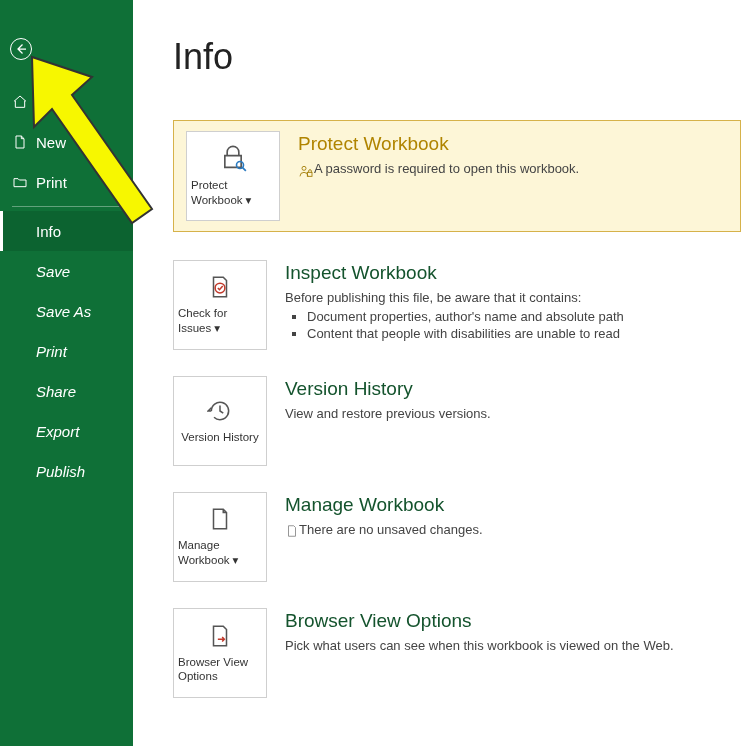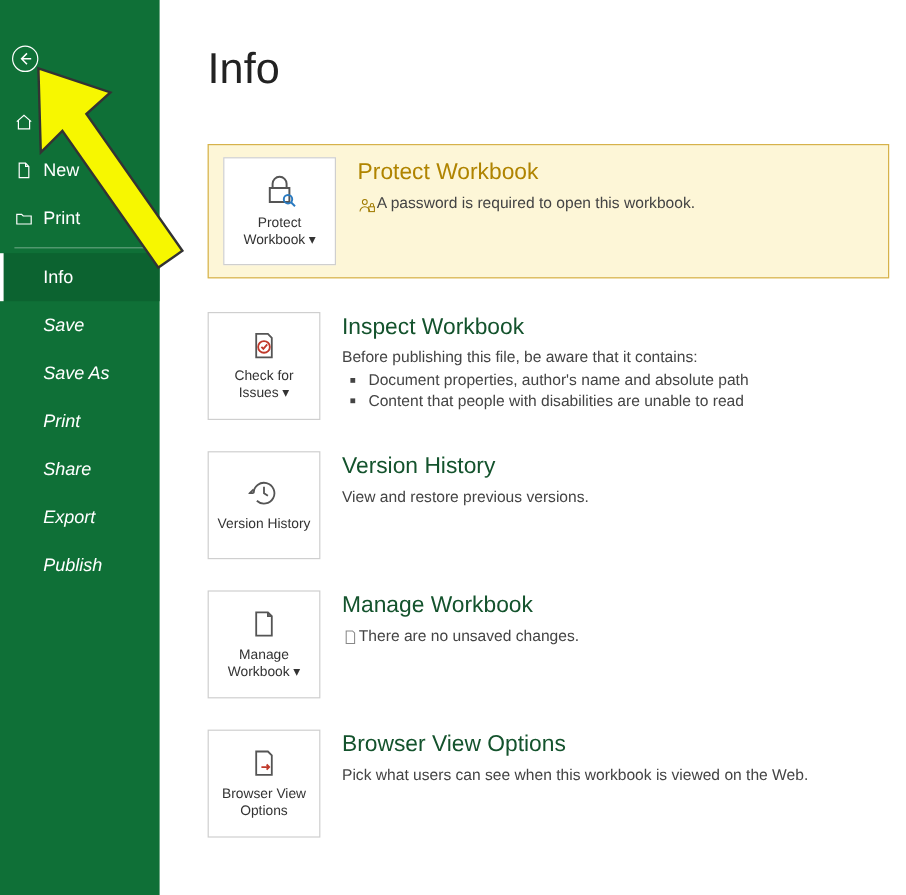--- a/index.html
+++ b/index.html
@@ -83,21 +83,21 @@
   }
   .tile {
     width: 94px;
     height: 90px;
     border: 1px solid #cfcfcf;
     display: flex;
     flex-direction: column;
     align-items: center;
     justify-content: center;
     font-size: 11.5px;
-    text-align: center;
+    text-align: left;
     line-height: 1.25;
     color: #333;
     cursor: pointer;
     background: #fff;
     position: relative;
   }
   .tile svg { margin-bottom: 6px; }
   .tile .chev {
     display: inline-block;
     margin-left: 3px;

